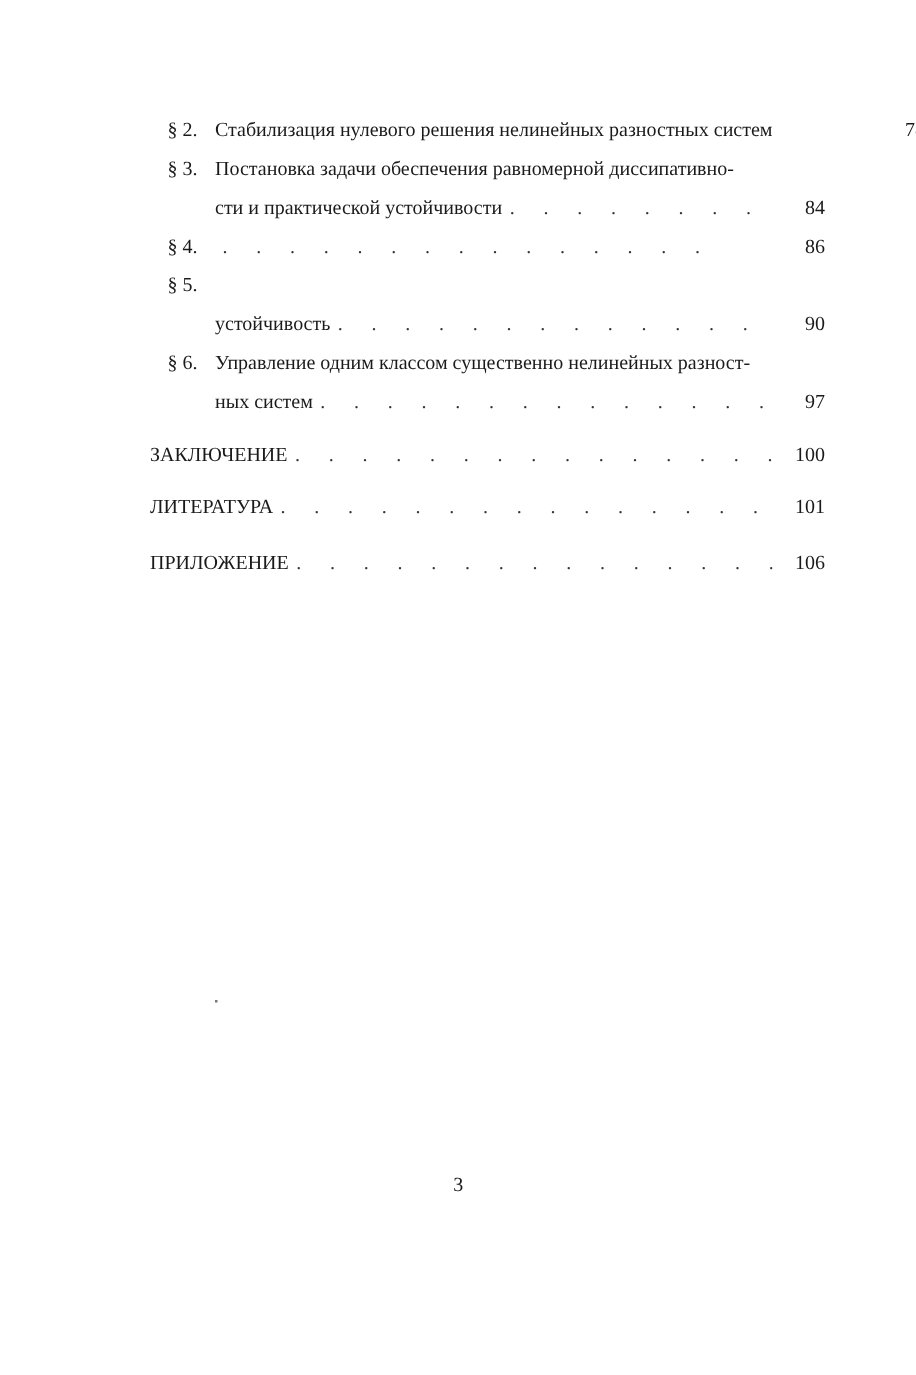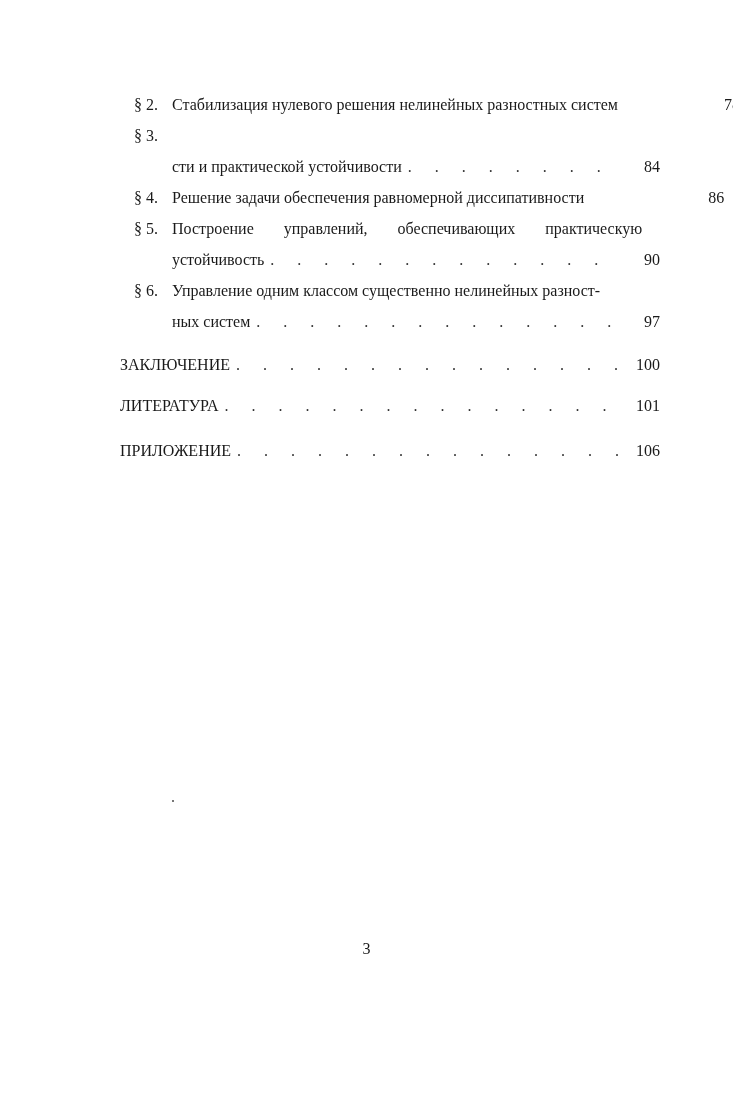--- a/index.html
+++ b/index.html
@@ -38,41 +38,40 @@
     <span class="sec-num">§ 2.</span>
     <span class="sec-text leader-wrap">
       <span class="t">Стабилизация нулевого решения нелинейных разностных систем</span>
       <span class="dots" style="margin:0 0 0 6px; letter-spacing:0;"></span>
       <span class="pg">78</span>
     </span>
   </div>
 
   <div class="line" style="top:124px;">
     <span class="sec-num">§ 3.</span>
+    <span class="sec-text" style="right:40px;">Постановка задачи обеспечения равномерной диссипативно-</span>
   </div>
   <div class="line" style="top:155px;text-decoration:underline;">
     <span class="cont-text leader-wrap">
       <span class="t">сти и практической устойчивости</span>
       <span class="dots">. . . . . . . . . . . . . . . . . . . . . . . . . . . . . . . . . . . . . . . . .</span>
       <span class="pg">84</span>
     </span>
   </div>
 
   <div class="line" style="top:186px;">
     <span class="sec-num">§ 4.</span>
     <span class="sec-text leader-wrap">
-      <span class="t">Решение задачи обеспечения равномерной диссипативности</span>
       <span class="dots">. . . . . . . . . . . . . . . . . . . . . . . . . . . . . . . . . . . . . . . . .</span>
       <span class="pg">86</span>
     </span>
   </div>
 
   <div class="line" style="top:217px;">
     <span class="sec-num">§ 5.</span>
-    <span class="sec-text" style="right:40px; word-spacing:26px;">Построение управлений, обеспечивающих практическую</span>
   </div>
   <div class="line" style="top:248px;">
     <span class="cont-text leader-wrap">
       <span class="t">устойчивость</span>
       <span class="dots">. . . . . . . . . . . . . . . . . . . . . . . . . . . . . . . . . . . . . . . . .</span>
       <span class="pg">90</span>
     </span>
   </div>
 
   <div class="line" style="top:279px;">

